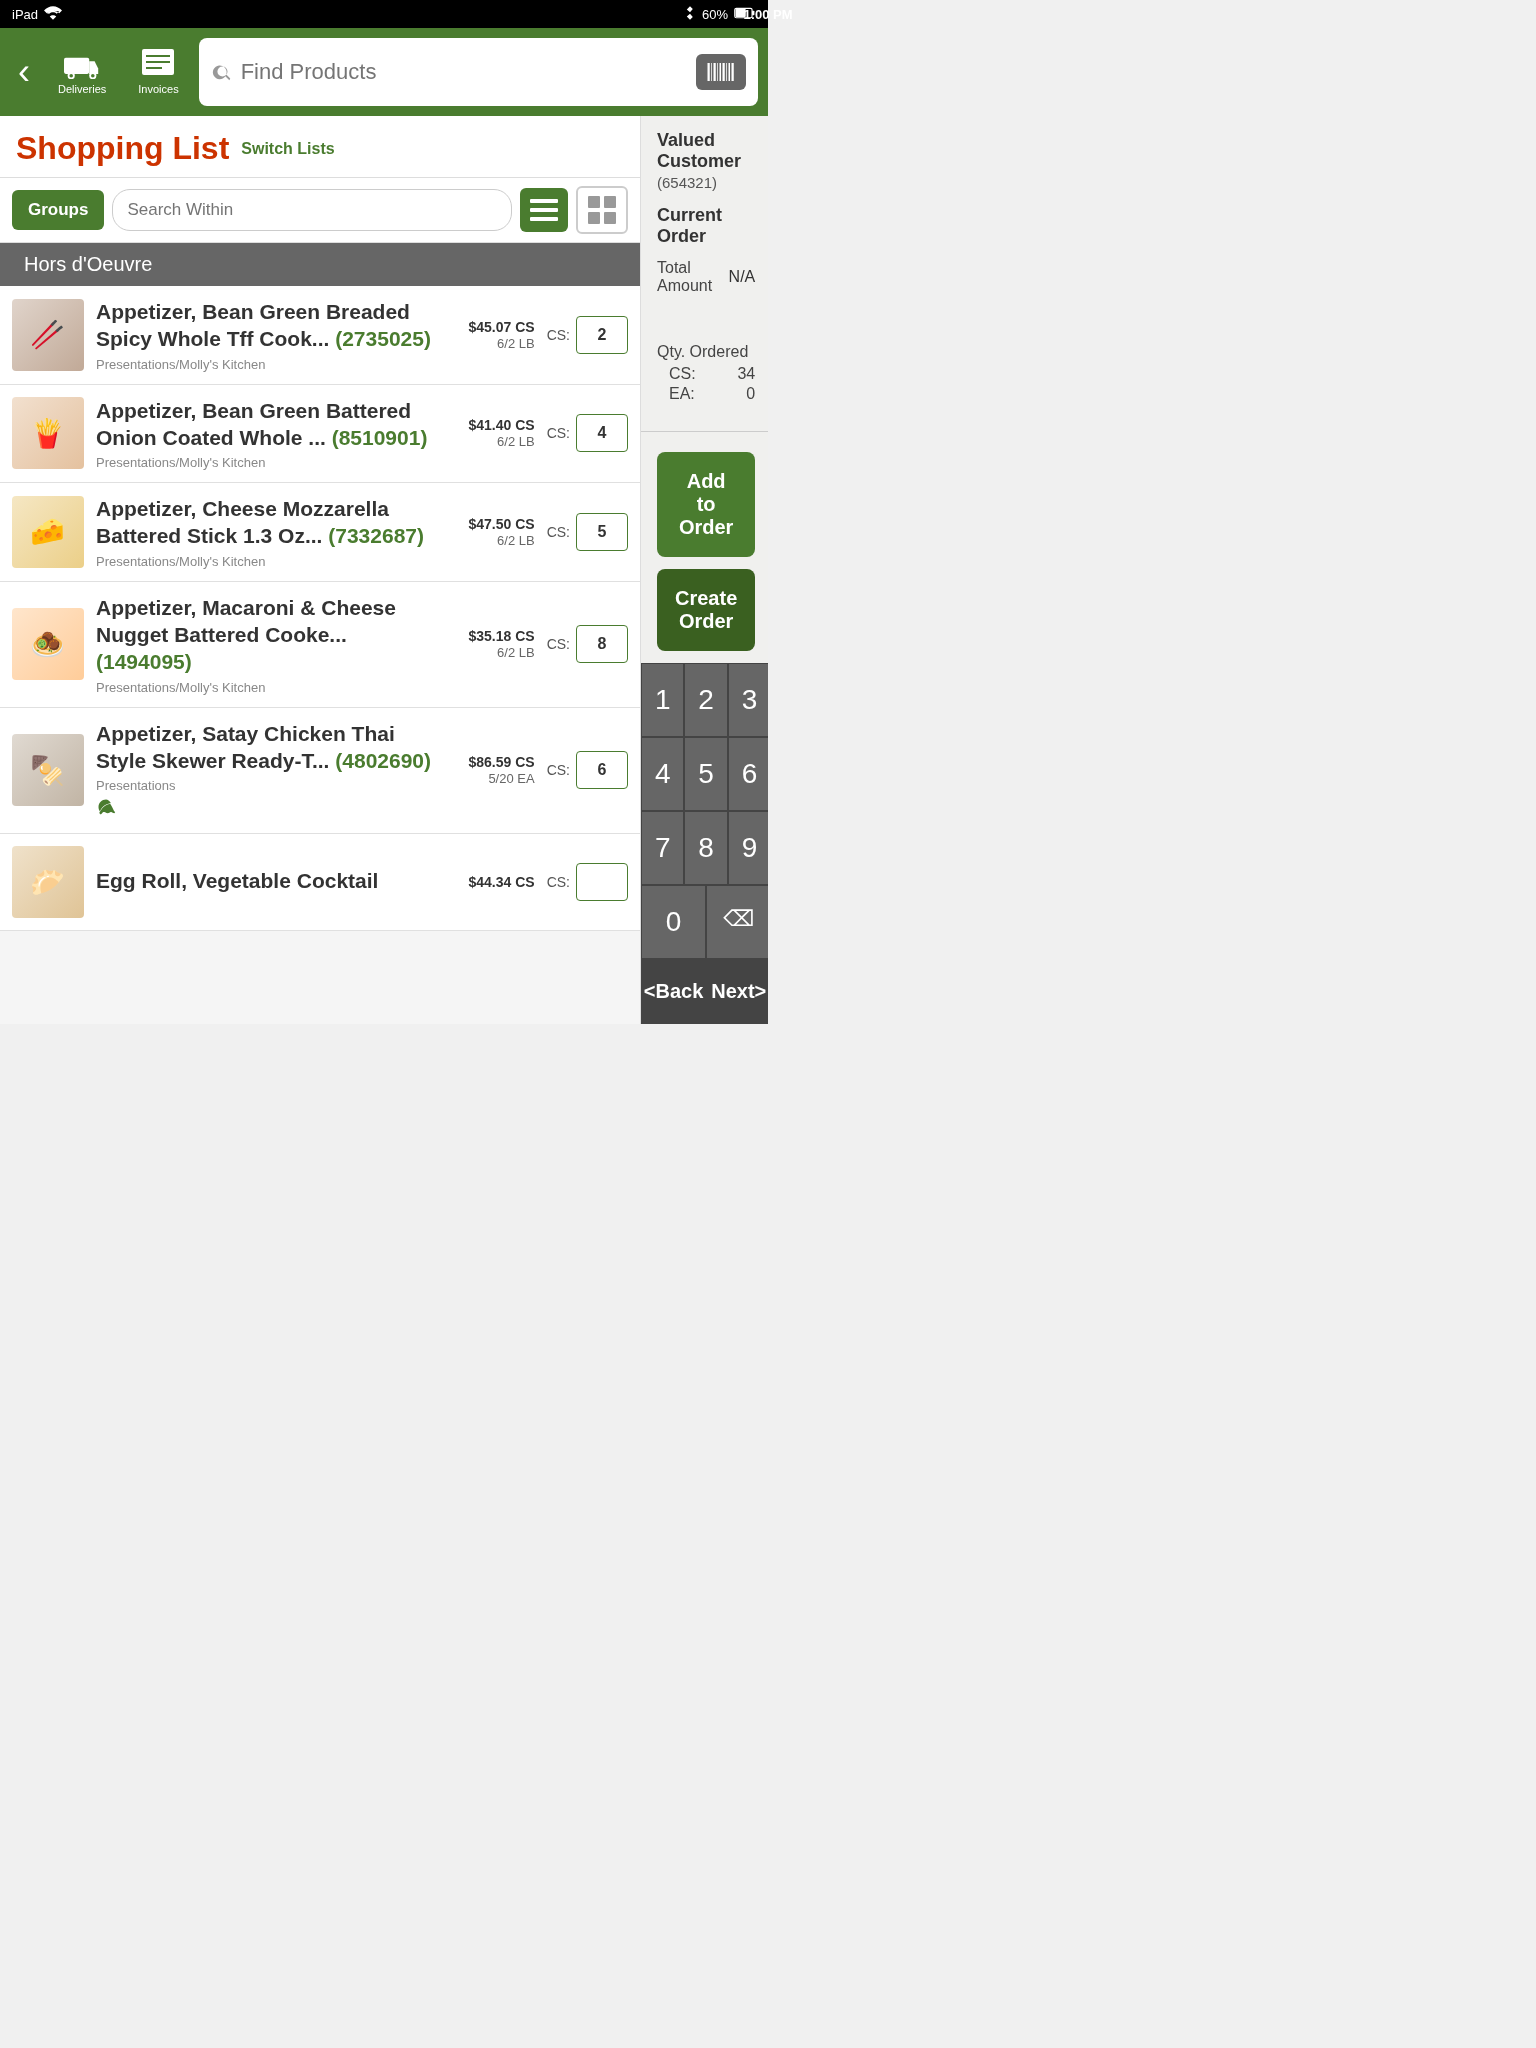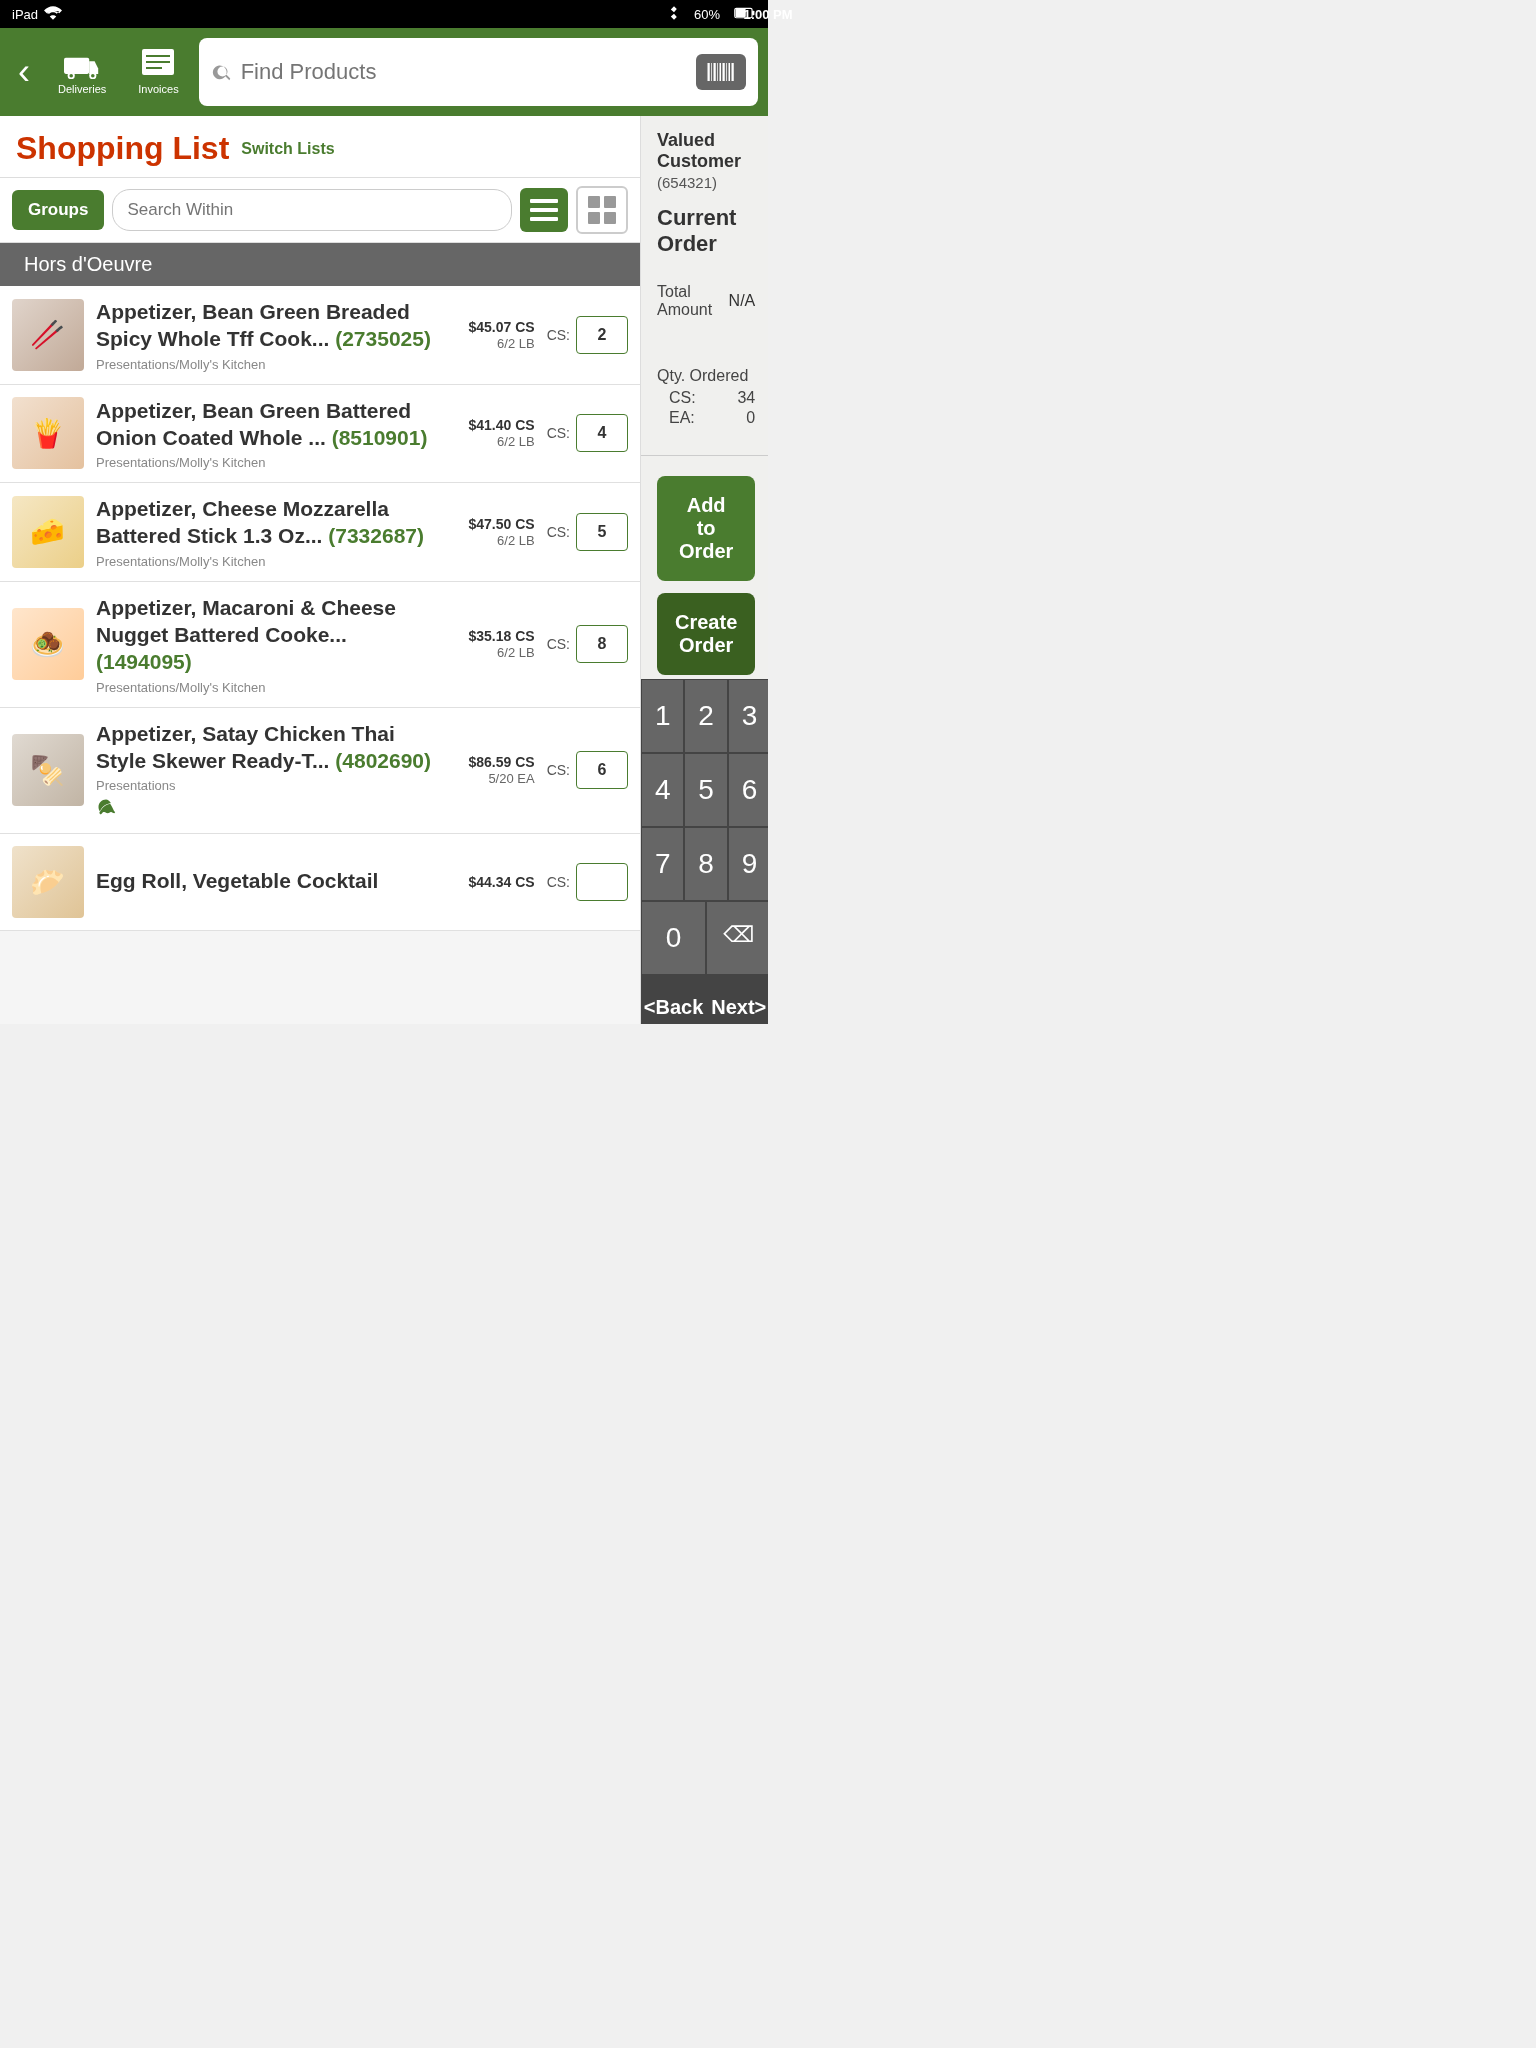--- a/index.html
+++ b/index.html
@@ -13,21 +13,21 @@
       display: flex;
       justify-content: space-between;
       align-items: center;
       padding: 4px 12px;
       font-size: 13px;
       font-weight: 500;
       height: 28px;
     }
     .status-left { display: flex; align-items: center; gap: 6px; }
     .status-center { position: absolute; left: 50%; transform: translateX(-50%); font-weight: 600; }
-    .status-right { display: flex; align-items: center; gap: 14px; }
+    .status-right { display: flex; align-items: center; gap: 6px; }
 
     
     .nav-bar {
       background: #4a7c2f;
       display: flex;
       align-items: center;
       padding: 8px 10px;
       gap: 8px;
       height: 88px;
     }
@@ -269,25 +269,25 @@
       font-size: 18px;
       font-weight: 700;
       color: #333;
     }
     .customer-id {
       font-size: 15px;
       color: #555;
       margin-top: 2px;
     }
     .current-order-title {
-      font-size: 22px;
+      font-size: 18px;
       font-weight: 700;
       color: #333;
       margin-top: 14px;
-      margin-bottom: 26px;
+      margin-bottom: 12px;
     }
     .order-row {
       display: flex;
       justify-content: space-between;
       align-items: center;
       font-size: 16px;
       color: #444;
       margin-bottom: 4px;
     }
     .order-row .label { font-weight: 400; }

